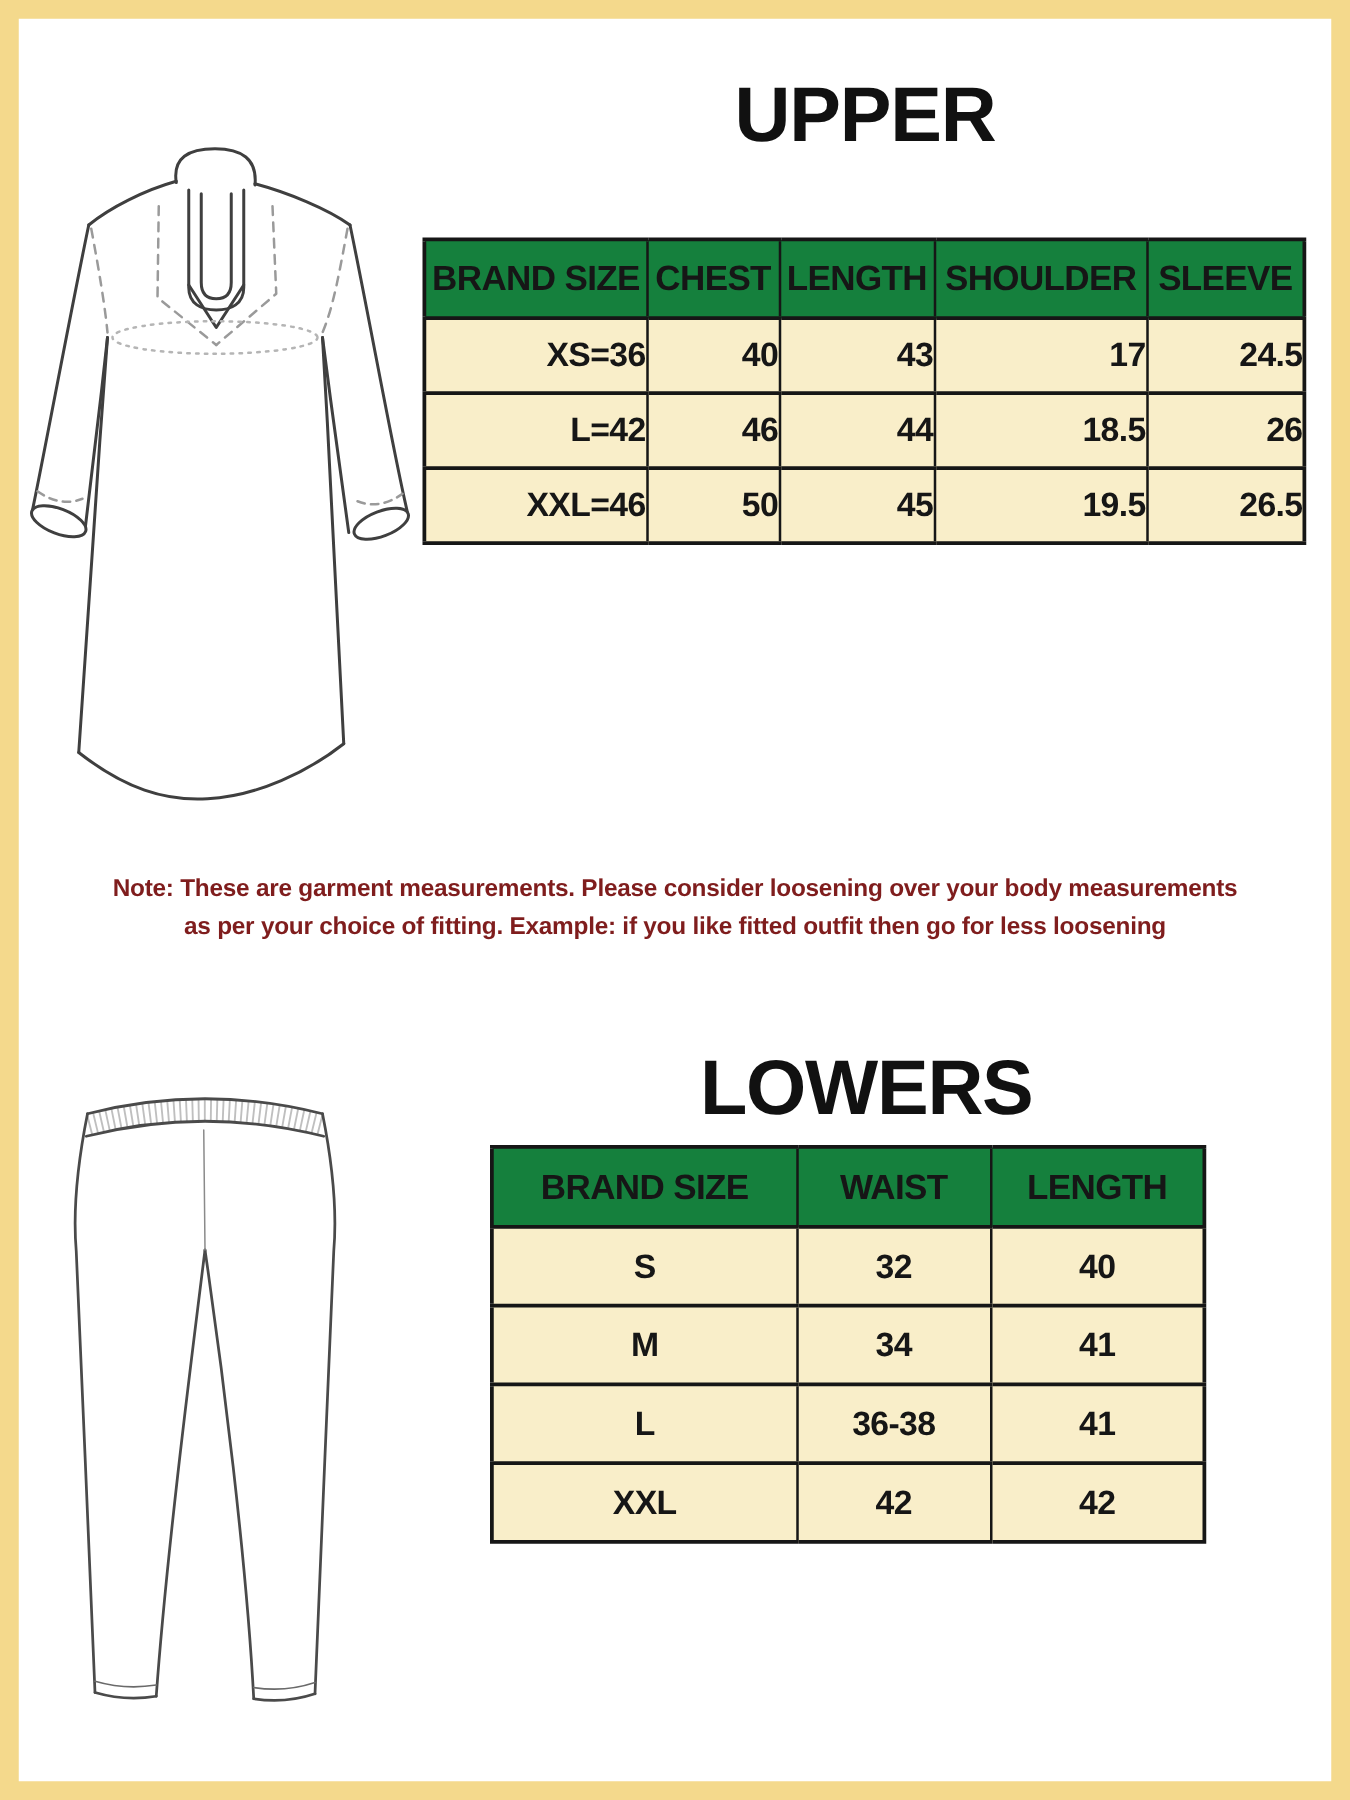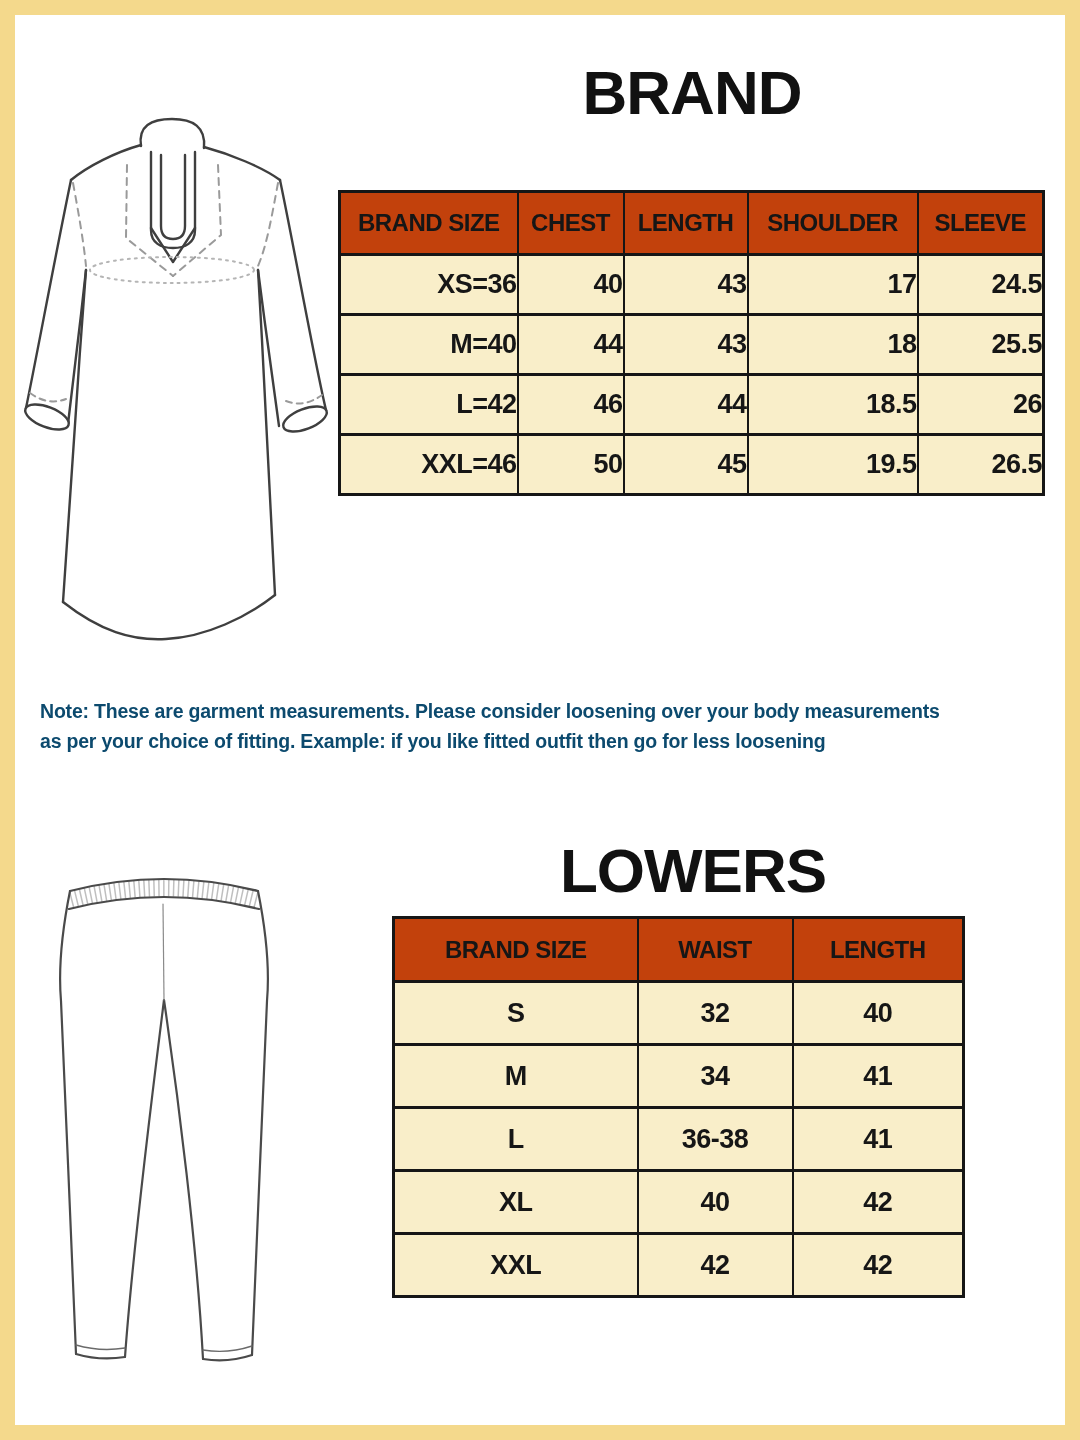--- a/index.html
+++ b/index.html
@@ -23,29 +23,29 @@
 
   .size-table{position:absolute;}
   #upper-table{left:338px;top:190px;width:704px;}
   #lower-table{left:392px;top:916px;width:570px;}
   table{border-collapse:collapse;table-layout:fixed;width:100%;border:3px solid #161616;}
   th,td{
     border:2px solid #161616;border-top-width:3px;border-bottom-width:3px;
     text-align:center;vertical-align:middle;font-weight:bold;
     padding:0;letter-spacing:-0.5px;
   }
-  th{background:#c2410c;font-size:24px;height:60px;}
+  th{background:#15803d;font-size:28px;height:60px;}
   td{background:#f9eec9;font-size:27px;}
   #upper-table td{height:57px;text-align:right;}
   #lower-table th{height:61px;}
   #lower-table td{height:60px;}
 
   .note{
-    position:absolute;left:40px;top:696px;width:1000px;
-    font-weight:bold;font-size:19.5px;line-height:1.55;letter-spacing:-0.2px;color:#0c4a6e;
+    position:absolute;left:40px;top:696px;width:1000px;text-align:center;
+    font-weight:bold;font-size:19.5px;line-height:1.55;letter-spacing:-0.2px;color:#7f1d1d;
   }
   .note span{display:block;white-space:nowrap;}
 
   .illus{position:absolute;}
   #kurta-illus{left:20px;top:110px;width:314px;height:538px;}
   #leggings-illus{left:52px;top:864px;width:224px;height:516px;}
 </style>
 </head>
 <body>
 
@@ -112,21 +112,21 @@
       <path d="M112,136 C100,232 81,382 73,493"></path>
       <path d="M112,136 C126,232 145,382 151,495"></path>
 
       <path d="M24,481 Q48,488 73,484" stroke-width="1.4" stroke="#6a6a6a"></path>
       <path d="M151,486 Q176,490 200,482" stroke-width="1.4" stroke="#6a6a6a"></path>
 
       <path d="M111,40 L112,136" stroke-width="1.2" stroke="#8a8a8a"></path>
     </g>
   </svg>
 
-  <div id="upper-title" class="section-title">BRAND</div>
+  <div id="upper-title" class="section-title">UPPER</div>
 
   <div id="upper-table" class="size-table">
     <table>
       <colgroup>
         <col style="width:178px">
           <col style="width:106px">
           <col style="width:124px">
         <col style="width:170px">
           <col style="width:126px">
       </colgroup>
@@ -141,27 +141,20 @@
       </thead>
       <tbody>
           <tr>
             <td>XS=36</td>
             <td>40</td>
             <td>43</td>
             <td>17</td>
             <td>24.5</td>
           </tr>
           <tr>
-            <td>M=40</td>
-            <td>44</td>
-            <td>43</td>
-            <td>18</td>
-            <td>25.5</td>
-          </tr>
-          <tr>
             <td>L=42</td>
             <td>46</td>
             <td>44</td>
             <td>18.5</td>
             <td>26</td>
           </tr>
           <tr>
             <td>XXL=46</td>
             <td>50</td>
             <td>45</td>
@@ -203,25 +196,20 @@
             <td>M</td>
             <td>34</td>
             <td>41</td>
           </tr>
           <tr>
             <td>L</td>
             <td>36-38</td>
             <td>41</td>
           </tr>
           <tr>
-            <td>XL</td>
-            <td>40</td>
-            <td>42</td>
-          </tr>
-          <tr>
             <td>XXL</td>
             <td>42</td>
             <td>42</td>
           </tr>
         </tbody>
     </table>
   </div>
 
 </div>
 

